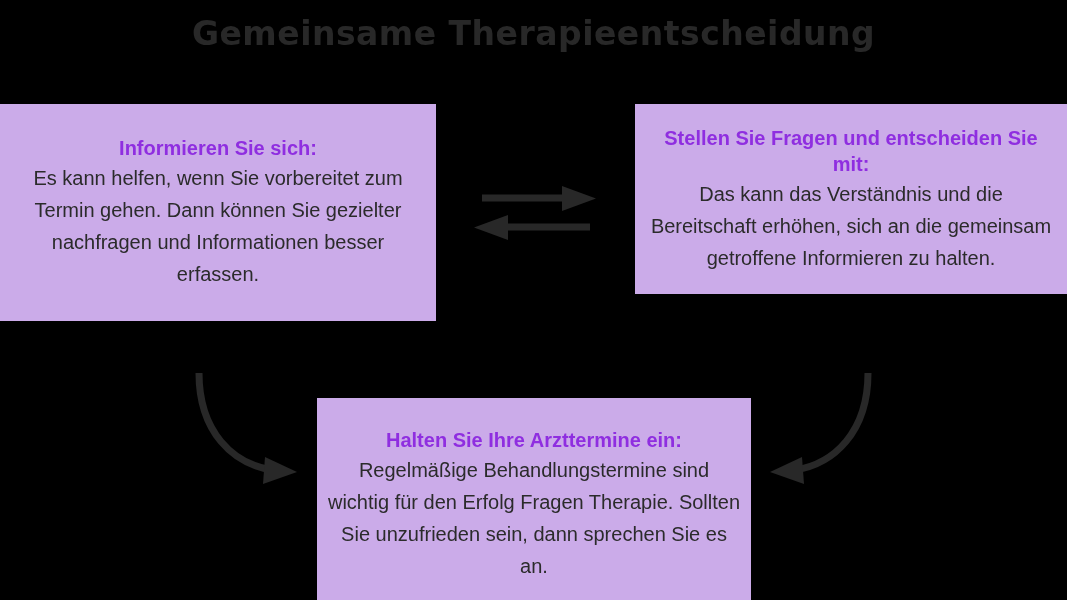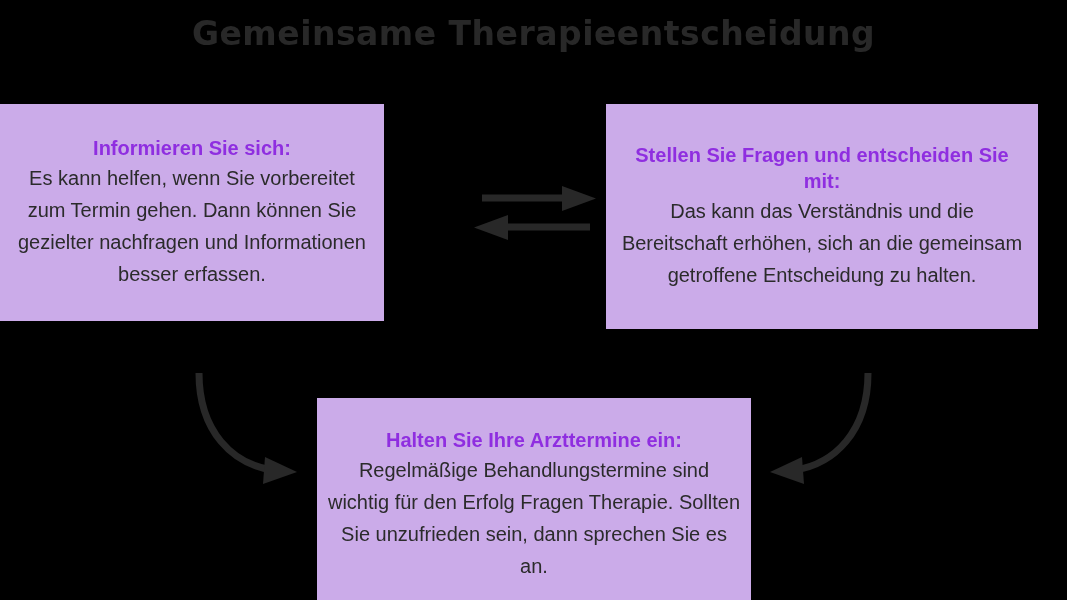--- a/index.html
+++ b/index.html
@@ -62,28 +62,28 @@
   .box-body {
     color: #2b2b2b;
     font-size: 20px;
     line-height: 32px;
     font-family: "Liberation Sans", sans-serif;
   }
 
   #box-inform {
     left: 0px;
     top: 104px;
-    width: 384px;
+    width: 436px;
     height: 217px;
   }
   #box-questions {
-    left: 606px;
+    left: 635px;
     top: 104px;
     width: 432px;
-    height: 225px;
+    height: 190px;
   }
   #box-appointments {
     left: 317px;
     top: 370px;
     width: 434px;
     height: 212px;
     margin-top: 28px;
   }
 
   
@@ -102,21 +102,21 @@
 
   <div class="title">Gemeinsame Therapieentscheidung</div>
 
   <div class="box" id="box-inform">
     <div class="box-heading">Informieren Sie sich:</div>
     <div class="box-body">Es kann helfen, wenn Sie vorbereitet zum Termin gehen. Dann können Sie gezielter nachfragen und Informationen besser erfassen.</div>
   </div>
 
   <div class="box" id="box-questions">
     <div class="box-heading">Stellen Sie Fragen und entscheiden Sie mit:</div>
-    <div class="box-body">Das kann das Verständnis und die Bereitschaft erhöhen, sich an die gemeinsam getroffene Entscheidung zu halten.</div>
+    <div class="box-body">Das kann das Verständnis und die Bereitschaft erhöhen, sich an die gemeinsam getroffene Informieren zu halten.</div>
   </div>
 
   <div class="box" id="box-appointments">
     <div class="box-heading">Halten Sie Ihre Arzttermine ein:</div>
     <div class="box-body">Regelmäßige Behandlungstermine sind wichtig für den Erfolg Fragen Therapie. Sollten Sie unzufrieden sein, dann sprechen Sie es an.</div>
   </div>
 
   <svg id="arrows" viewBox="0 0 1067 600" width="1067" height="600">
 
     <g>

